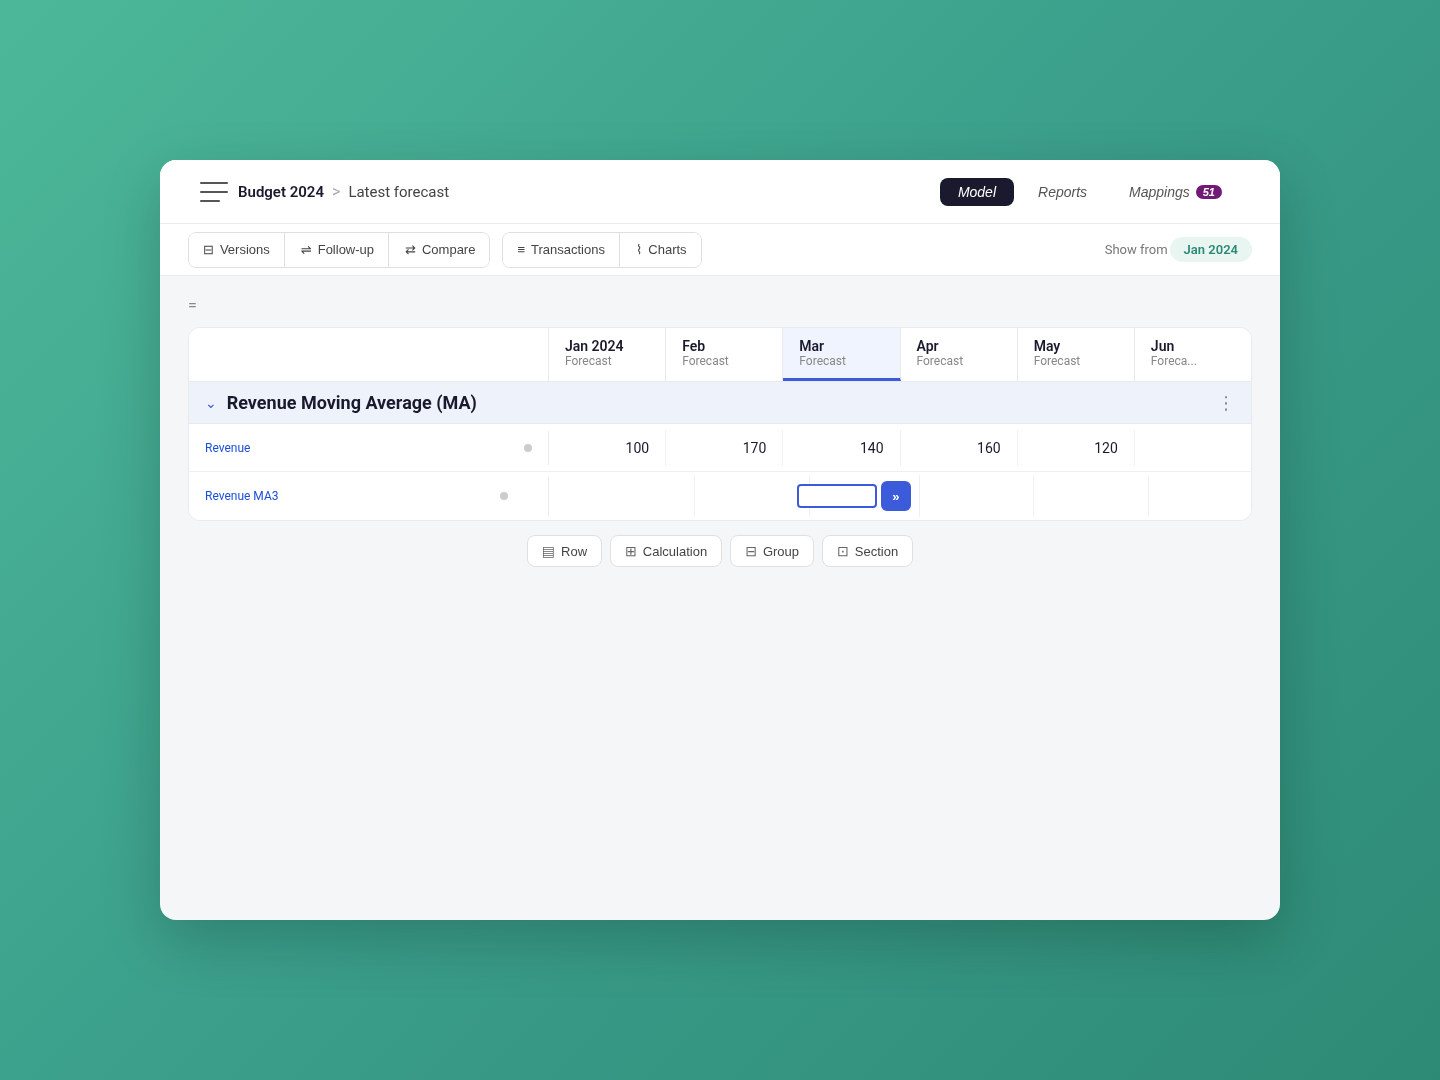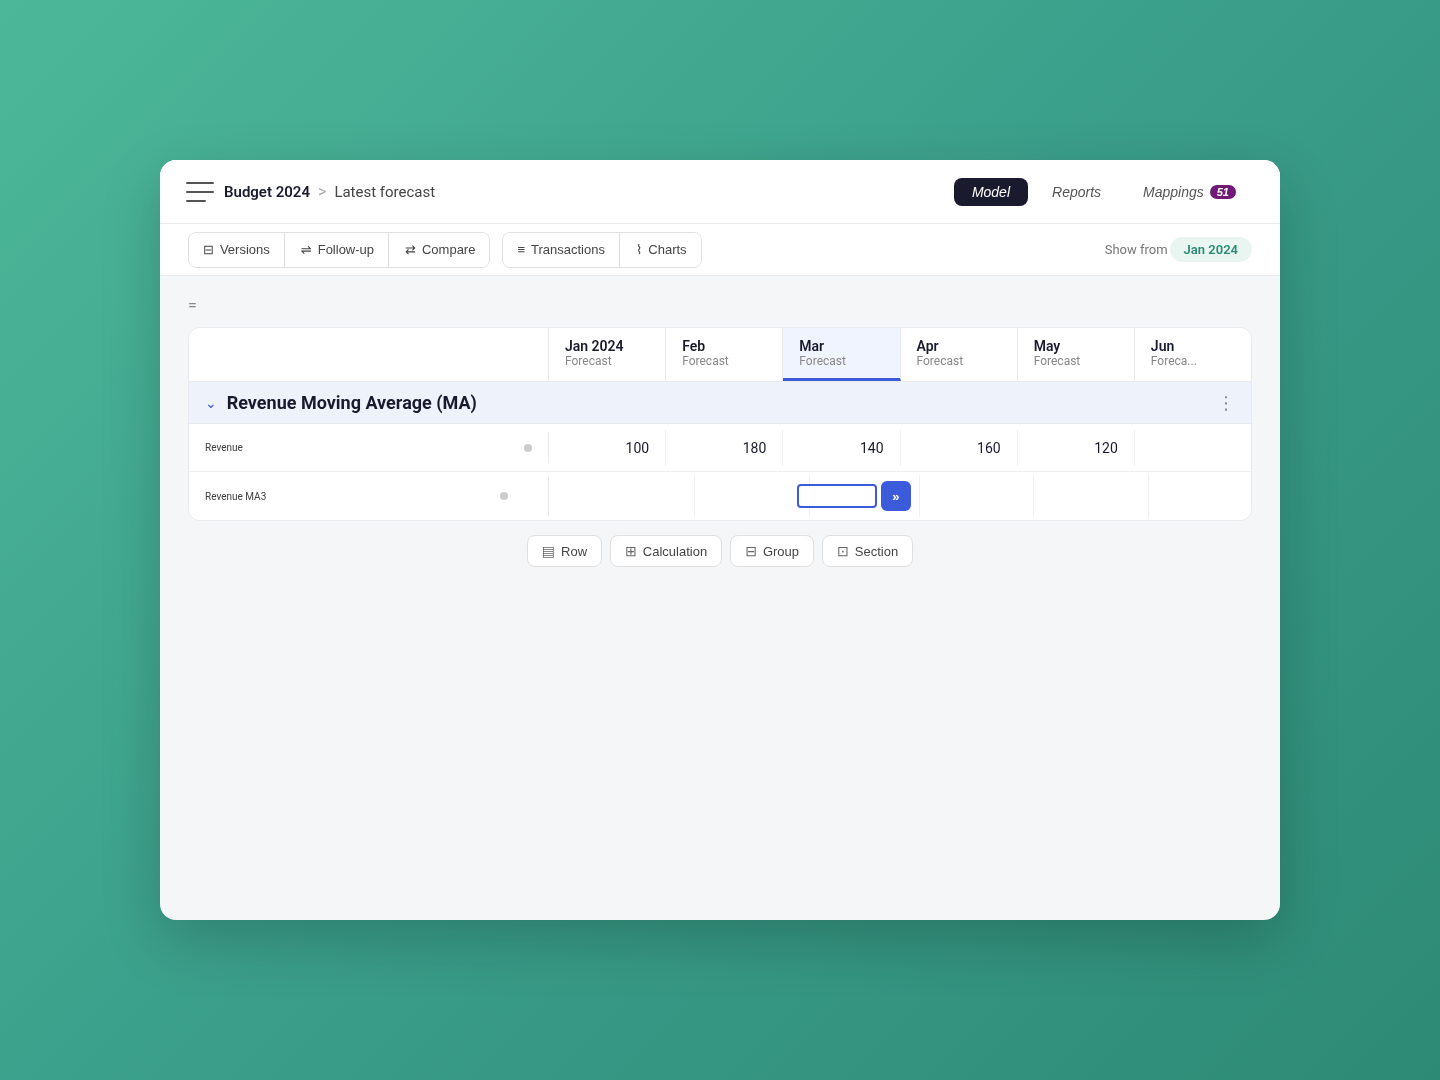--- a/index.html
+++ b/index.html
@@ -17,21 +17,21 @@
       width: 1120px;
       min-height: 760px;
       box-shadow: 0 20px 60px rgba(0,0,0,0.2);
       overflow: hidden;
       display: flex;
       flex-direction: column;
     }
     
     .header {
       background: #ffffff;
-      padding: 0 26px;
+      padding: 0 40px;
       height: 64px;
       display: flex;
       align-items: center;
       border-bottom: 1px solid #e8eaed;
       flex-shrink: 0;
     }
     .header-left {
       display: flex;
       align-items: center;
       gap: 10px;
@@ -262,22 +262,22 @@
     .row-label-cell {
       width: 360px;
       flex-shrink: 0;
       padding: 10px 16px;
       display: flex;
       align-items: center;
       gap: 8px;
       border-right: 1px solid #e8eaed;
     }
     .row-label {
-      font-size: 10px;
-      color: #404040;
+      font-size: 12px;
+      color: #1d4ed8;
       flex: 1;
     }
     .row-dot {
       width: 8px;
       height: 8px;
       border-radius: 50%;
       background: #ccc;
       flex-shrink: 0;
     }
     .row-menu {
@@ -464,21 +464,21 @@
         <span class="group-menu">⋮</span>
       </div>
 
       <div class="data-row">
         <div class="row-label-cell">
           <span class="row-label">Revenue</span>
           <span class="row-dot"></span>
         </div>
         <div class="row-cells">
           <div class="cell">100</div>
-          <div class="cell">180</div>
+          <div class="cell">170</div>
           <div class="cell">140</div>
           <div class="cell">160</div>
           <div class="cell">120</div>
           <div class="cell cell-empty"></div>
         </div>
       </div>
 
       <div class="data-row">
         <div class="row-label-cell">
           <span class="row-label">Revenue MA3</span>

